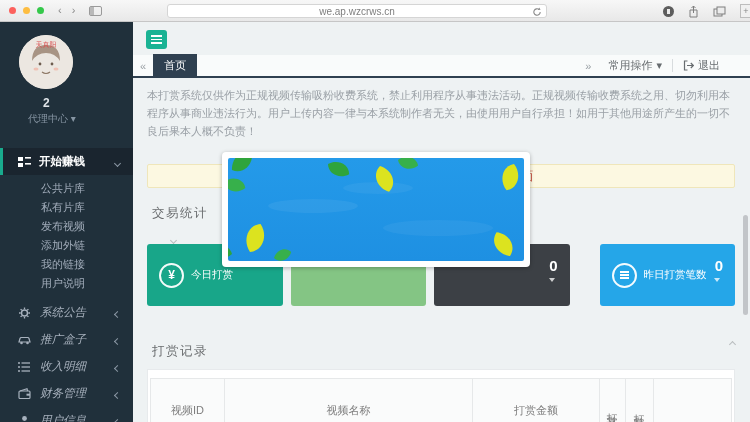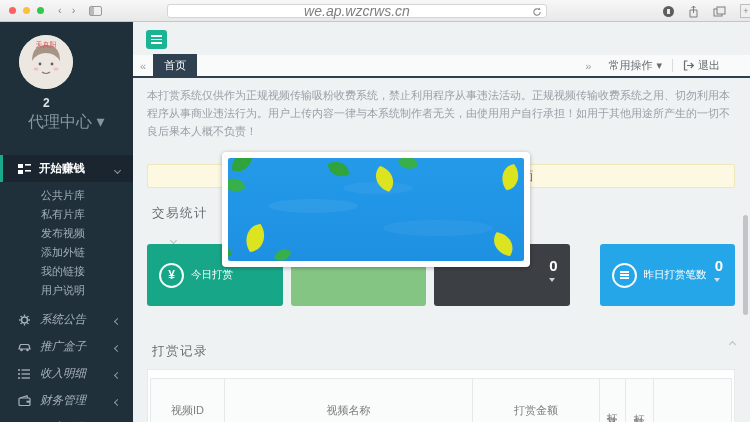--- a/index.html
+++ b/index.html
@@ -12,36 +12,36 @@
     background:linear-gradient(#f7f7f7,#e8e8e8); border-bottom:1px solid #c6c6c6;
     display:flex; align-items:center; }
   .lights { display:flex; gap:7px; margin-left:9px; }
   .light { width:7px; height:7px; border-radius:50%; }
   .navarrows { display:flex; gap:10px; margin-left:14px; color:#8a8a8a; font-size:11px; line-height:1; }
   .navarrows span { cursor:default; }
   .sb-toggle { width:13px; height:10px; border:1px solid #9a9a9a; border-radius:2px; margin-left:14px; position:relative; }
   .sb-toggle::before { content:""; position:absolute; left:0; top:0; bottom:0; width:4px; background:#b9b9b9; }
   .urlbar { position:absolute; left:167px; top:4px; width:380px; height:14px; background:#fff;
     border:1px solid #d5d5d5; border-radius:3px; display:flex; align-items:center; justify-content:center; }
-  .urlbar .url { font-size:14px; color:#7e7e7e;font-style:italic; }
+  .urlbar .url { font-size:10px; color:#7e7e7e; }
   .urlbar .reload { position:absolute; right:4px; top:2px; }
   .chrome-right { position:absolute; right:0; top:0; height:22px; display:flex; align-items:center; gap:14px; padding-right:4px; }
   .dl-circle { width:11px; height:11px; border-radius:50%; background:#5d5d5d; position:relative; }
   .dl-circle::after { content:""; position:absolute; left:4px; top:3px; width:3px; height:5px; background:#ececec; }
   .newtab-partial { width:12px; height:14px; border:1px solid #bdbdbd; background:#f0f0f0; color:#8a8a8a;
     font-size:9px; text-align:center; line-height:12px; margin-right:-6px; }
 
   
   .sidebar { position:absolute; left:0; top:22px; width:133px; height:400px; background:#20303b; color:#a7b1bd; }
   .profile { padding:13px 0 0 0; }
   .avatar { position:relative; width:54px; height:54px; border-radius:50%; margin-left:19px;
     background:#ebe6e0; overflow:hidden; }
   .avatar .wm { position:absolute; top:5px; left:0; right:0; text-align:center; font-size:7px; color:#d95050; z-index:2; }
   .uid { margin:7px 0 0 43px; font-size:12px; font-weight:bold; color:#dfe4e8; }
-  .role { margin:2px 0 0 28px; font-size:16px; color:#8695a3; }
+  .role { margin:2px 0 0 28px; font-size:10px; color:#8695a3; }
   .nav { margin-top:22px; }
   .nav-active { position:relative; height:27px; display:flex; align-items:center; background:#1a252f;
     border-left:3px solid #19aa8d; color:#fff; font-size:11.5px; font-weight:bold; padding-left:15px; gap:8px; }
   .nav-active .chev-right { position:absolute; right:13px; }
   .submenu { padding:4px 0 6px 0; }
   .submenu-item { height:19px; line-height:19px; padding-left:41px; font-size:11px; color:#a2adbb; cursor:default; }
   .nav-sec { position:relative; height:27px; display:flex; align-items:center; gap:9px;
     padding-left:18px; font-size:11.5px; color:#a7b1bd;font-style:italic; }
   .nav-sec .chev-right { position:absolute; right:13px; }
   .chev { display:inline-block; width:5px; height:5px; border-right:1.4px solid #8b98a5; border-bottom:1.4px solid #8b98a5; }

